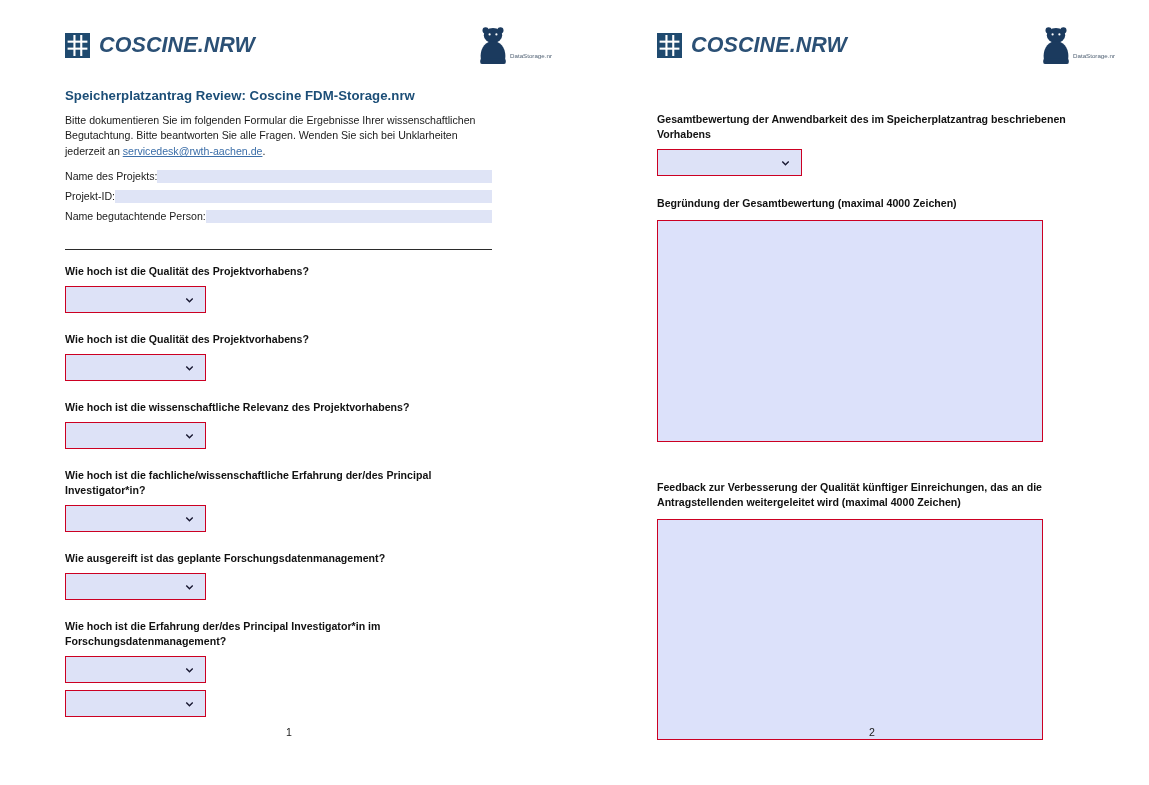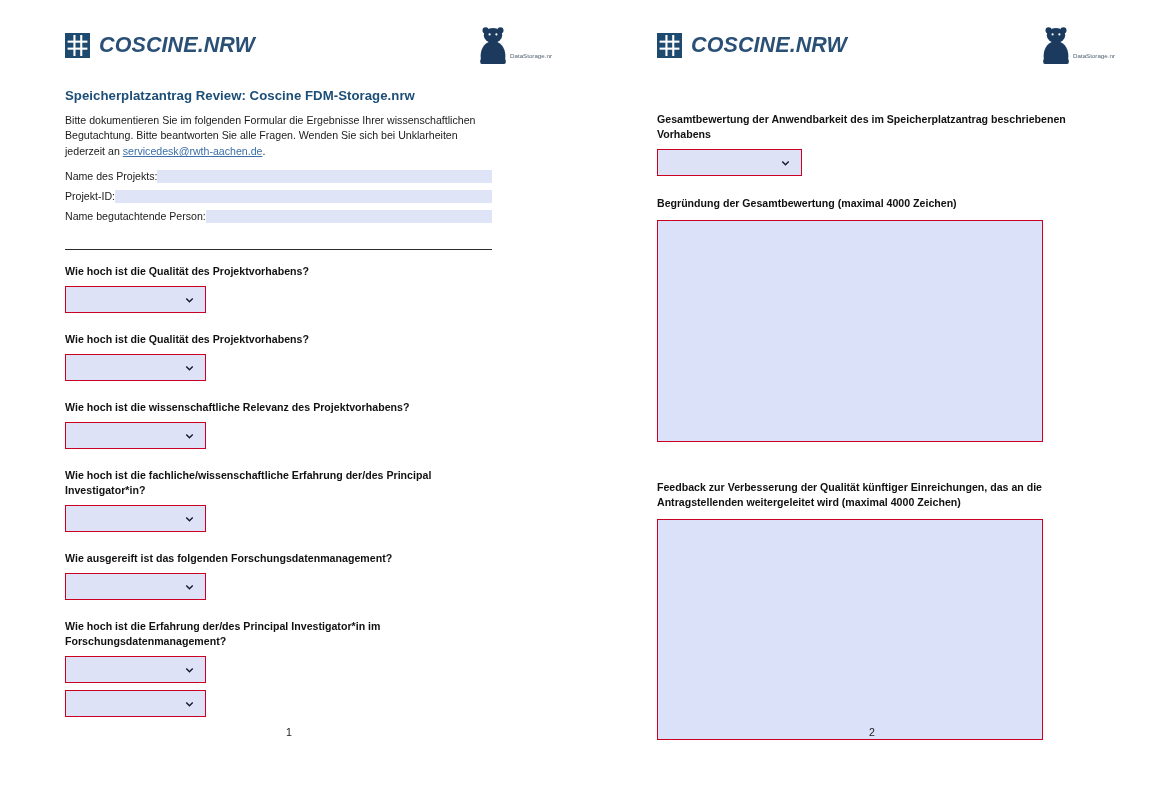--- a/index.html
+++ b/index.html
@@ -289,21 +289,21 @@
       </div>
 
       <div class="question">Wie hoch ist die fachliche/wissenschaftliche Erfahrung der/des Principal Investigator*in?</div>
       <div class="select-box">
         <span></span>
         <svg class="chevron" viewBox="0 0 10 10">
             <path d="M1.4 3.4 L5 7 L8.6 3.4" fill="none" stroke="#1a1a33" stroke-width="1.6"></path>
           </svg>
       </div>
 
-      <div class="question">Wie ausgereift ist das folgenden Forschungsdatenmanagement?</div>
+      <div class="question">Wie ausgereift ist das geplante Forschungsdatenmanagement?</div>
       <div class="select-box">
         <span></span>
         <svg class="chevron" viewBox="0 0 10 10">
             <path d="M1.4 3.4 L5 7 L8.6 3.4" fill="none" stroke="#1a1a33" stroke-width="1.6"></path>
           </svg>
       </div>
 
       <div class="question">Wie hoch ist die Erfahrung der/des Principal Investigator*in im Forschungsdatenmanagement?</div>
       <div class="select-box">
         <span></span>

